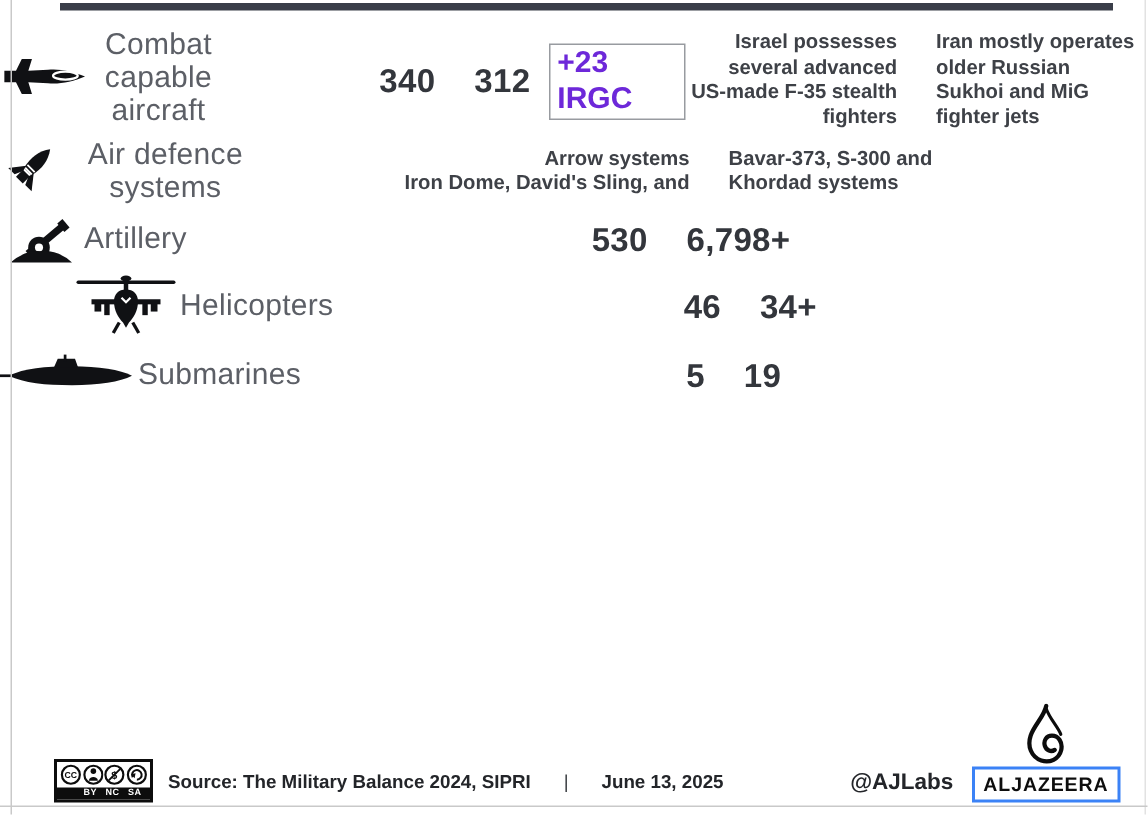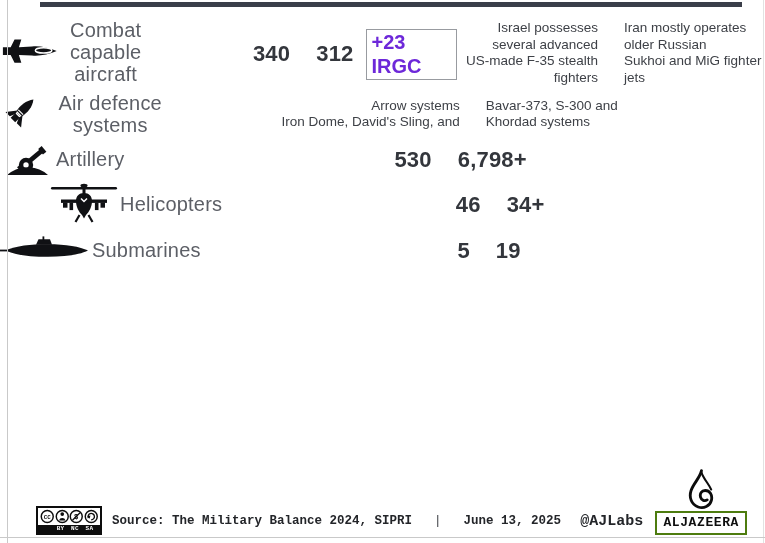--- a/index.html
+++ b/index.html
@@ -32,50 +32,50 @@
   .duo .right { text-align: left;  justify-self: stretch; }
 
   .values { margin-top: 6px; align-items: baseline; }
   .num { font-size: 22px; font-weight: 700; color: #33363c; letter-spacing: 0.2px; }
   .iran-cell { display: flex; align-items: center; gap: 12px; }
   .badge {
     border: 1.5px solid #989ba0; padding: 0 5px 1px 5px;
     font-size: 20px; font-weight: 700; color: #6d28d9; line-height: 24px;
   }
   .desc { margin-top: 4px; }
-  .desc-line { font-size: 13.5px; line-height: 16.5px; font-weight: 400; color: #3e4147; }
+  .desc-line { font-size: 13.5px; line-height: 16.5px; font-weight: 700; color: #3e4147; }
 
   .sec-airdefence  { margin-top: 4px; }
   .sec-airdefence .desc { margin-top: 2px; }
   .sec-artillery   { margin-top: 2px; }
   .sec-artillery .values,
   .sec-helicopters .values,
   .sec-submarines .values { margin-top: 4px; }
   .sec-helicopters { margin-top: 4px; padding-left: 48px; }
   .sec-submarines  { margin-top: 10px; }
 
   .footer {
     position: absolute; left: 36px; right: 18px; bottom: 8px; height: 66px;
-    display: flex; justify-content: space-between; align-items: flex-end; font-family: Liberation Mono, monospace;
+    display: flex; justify-content: space-between; align-items: flex-end;
   }
   .footer-left { display: flex; align-items: center; gap: 10px; }
   .cc-badge { border: 2px solid #0d0d0d; width: 66px; background: #fff; }
   .cc-circles { display: flex; justify-content: space-between; padding: 1px 2px; }
   .cc-strip {
     background: #0d0d0d; color: #fff; display: flex; justify-content: space-evenly;
     padding-left: 12px; font-size: 6px; font-weight: 700; line-height: 8px; letter-spacing: 0.3px;
   }
   .source-row { display: flex; align-items: baseline; font-size: 12.5px; font-weight: 700; color: #232529; }
   .source-sep { margin: 0 22px; font-weight: 400; color: #3a3d42; }
 
   .footer-right { display: flex; align-items: flex-end; gap: 12px; }
   .credit { font-size: 15px; font-weight: 700; color: #232529; padding-bottom: 5px; }
   .brand-col { display: flex; flex-direction: column; align-items: center; }
   .brand-box {
-    border: 2px solid #4d7c0f; padding: 2px 6px 3px 6px;
+    border: 2px solid #3b82f6; padding: 2px 6px 3px 6px;
     font-size: 13px; font-weight: 700; letter-spacing: 0.6px; color: #0d0d0d;
   }
 </style>
 </head>
 <body>
 
 <div class="topbar"></div>
 <div class="frame-line line-left"></div>
 <div class="frame-line line-right"></div>
 <div class="frame-line line-bottom"></div>

